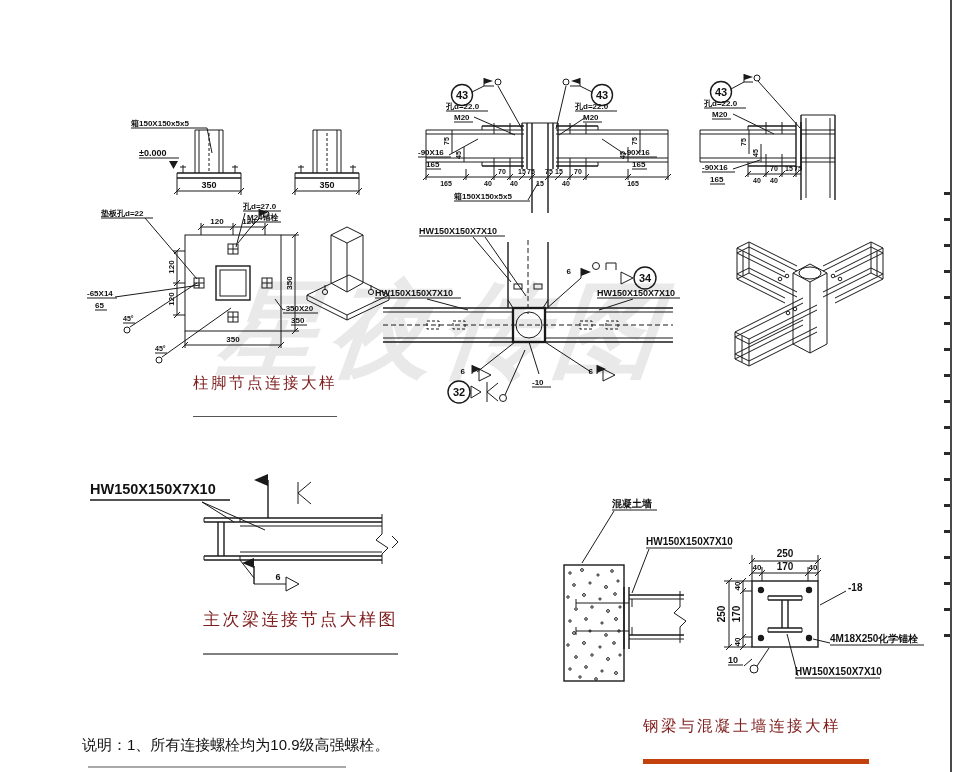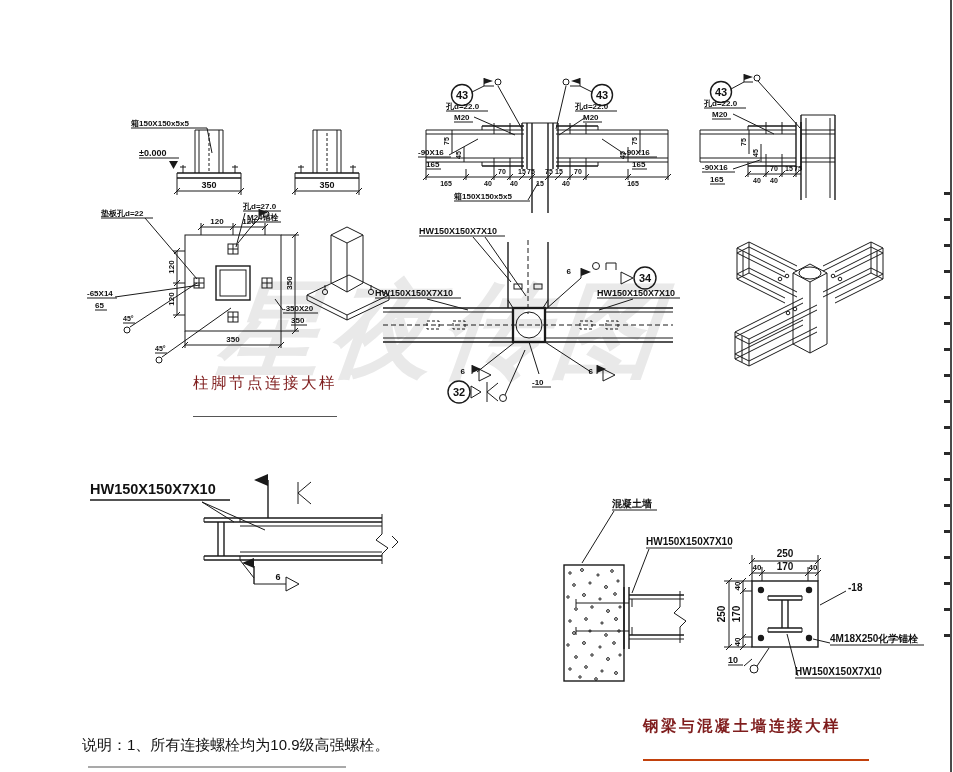--- a/index.html
+++ b/index.html
@@ -15,21 +15,21 @@
   svg .md{stroke-width:1.4;}
   svg .fill{fill:#1a1a1a;stroke:none;}
   svg .dash{stroke-dasharray:5 3;}
   svg .dash2{stroke-dasharray:3 2;}
   svg text{fill:#111;stroke:none;font-family:"Liberation Sans",sans-serif;font-weight:bold;}
   .t7{font-size:7px;}.t8{font-size:8px;}.t9{font-size:9px;}.t10{font-size:10px;}
   .t11{font-size:11px;}.t14{font-size:14.5px;}
   .dtitle{position:absolute;z-index:3;font-size:15.5px;letter-spacing:2.5px;color:#7f1d1d;
       border-bottom:1.5px solid #555;padding-bottom:22px;white-space:nowrap;margin-top:16px;}
   .dtitle.big{font-size:17px;border-bottom:2px solid #808080;}
-  .dtitle.gray{border-bottom:2px solid #c2410c;padding-right:28px;font-weight:bold;}
+  .dtitle.gray{border-bottom:5px solid #c2410c;padding-right:28px;}
   #note{position:absolute;left:82px;top:736px;font-size:15px;z-index:3;white-space:nowrap;}
   #note-line{position:absolute;left:88px;top:766px;width:258px;height:2px;background:#a9a9a9;z-index:3;}
   #edge-line{position:absolute;left:950px;top:0;width:2px;height:772px;background:#4a4a4a;z-index:3;}
   #edge-ticks{position:absolute;left:944px;top:192px;width:6px;height:452px;z-index:3;
       background:repeating-linear-gradient(180deg,#2a2a2a 0 3px,transparent 3px 26px);}
 </style>
 </head>
 <body>
 
 <div id="canvas">
@@ -551,20 +551,21 @@
     </g>
     <g>
       <line x1="158" y1="102" x2="172" y2="120"></line>
       <line class="md" x1="172" y1="108" x2="172" y2="126"></line>
       <path class="fill" d="M172 100 l-12 5 l12 5 Z"></path>
       <line x1="172" y1="126" x2="204" y2="126"></line>
       <text class="t9" x="196" y="122" text-anchor="middle">6</text>
       <polygon points="204,119 217,126 204,133"></polygon>
     </g>
   </svg>
+  <div class="dtitle big" style="left:203px;top:592px">主次梁连接节点大样图</div>
 
   <svg style="left:552px;top:495px" width="375" height="200" viewBox="0 0 375 200">
     <text class="t10" x="60" y="12">混凝土墙</text>
     <line x1="60" y1="15" x2="105" y2="15"></line>
       <line x1="62" y1="16" x2="30" y2="68"></line>
     <g>
       <rect class="md" x="12" y="70" width="60" height="116"></rect>
       <g class="fill">
         <circle cx="18" cy="78" r="1.2"></circle>
           <circle cx="30" cy="75" r="1.4"></circle>

